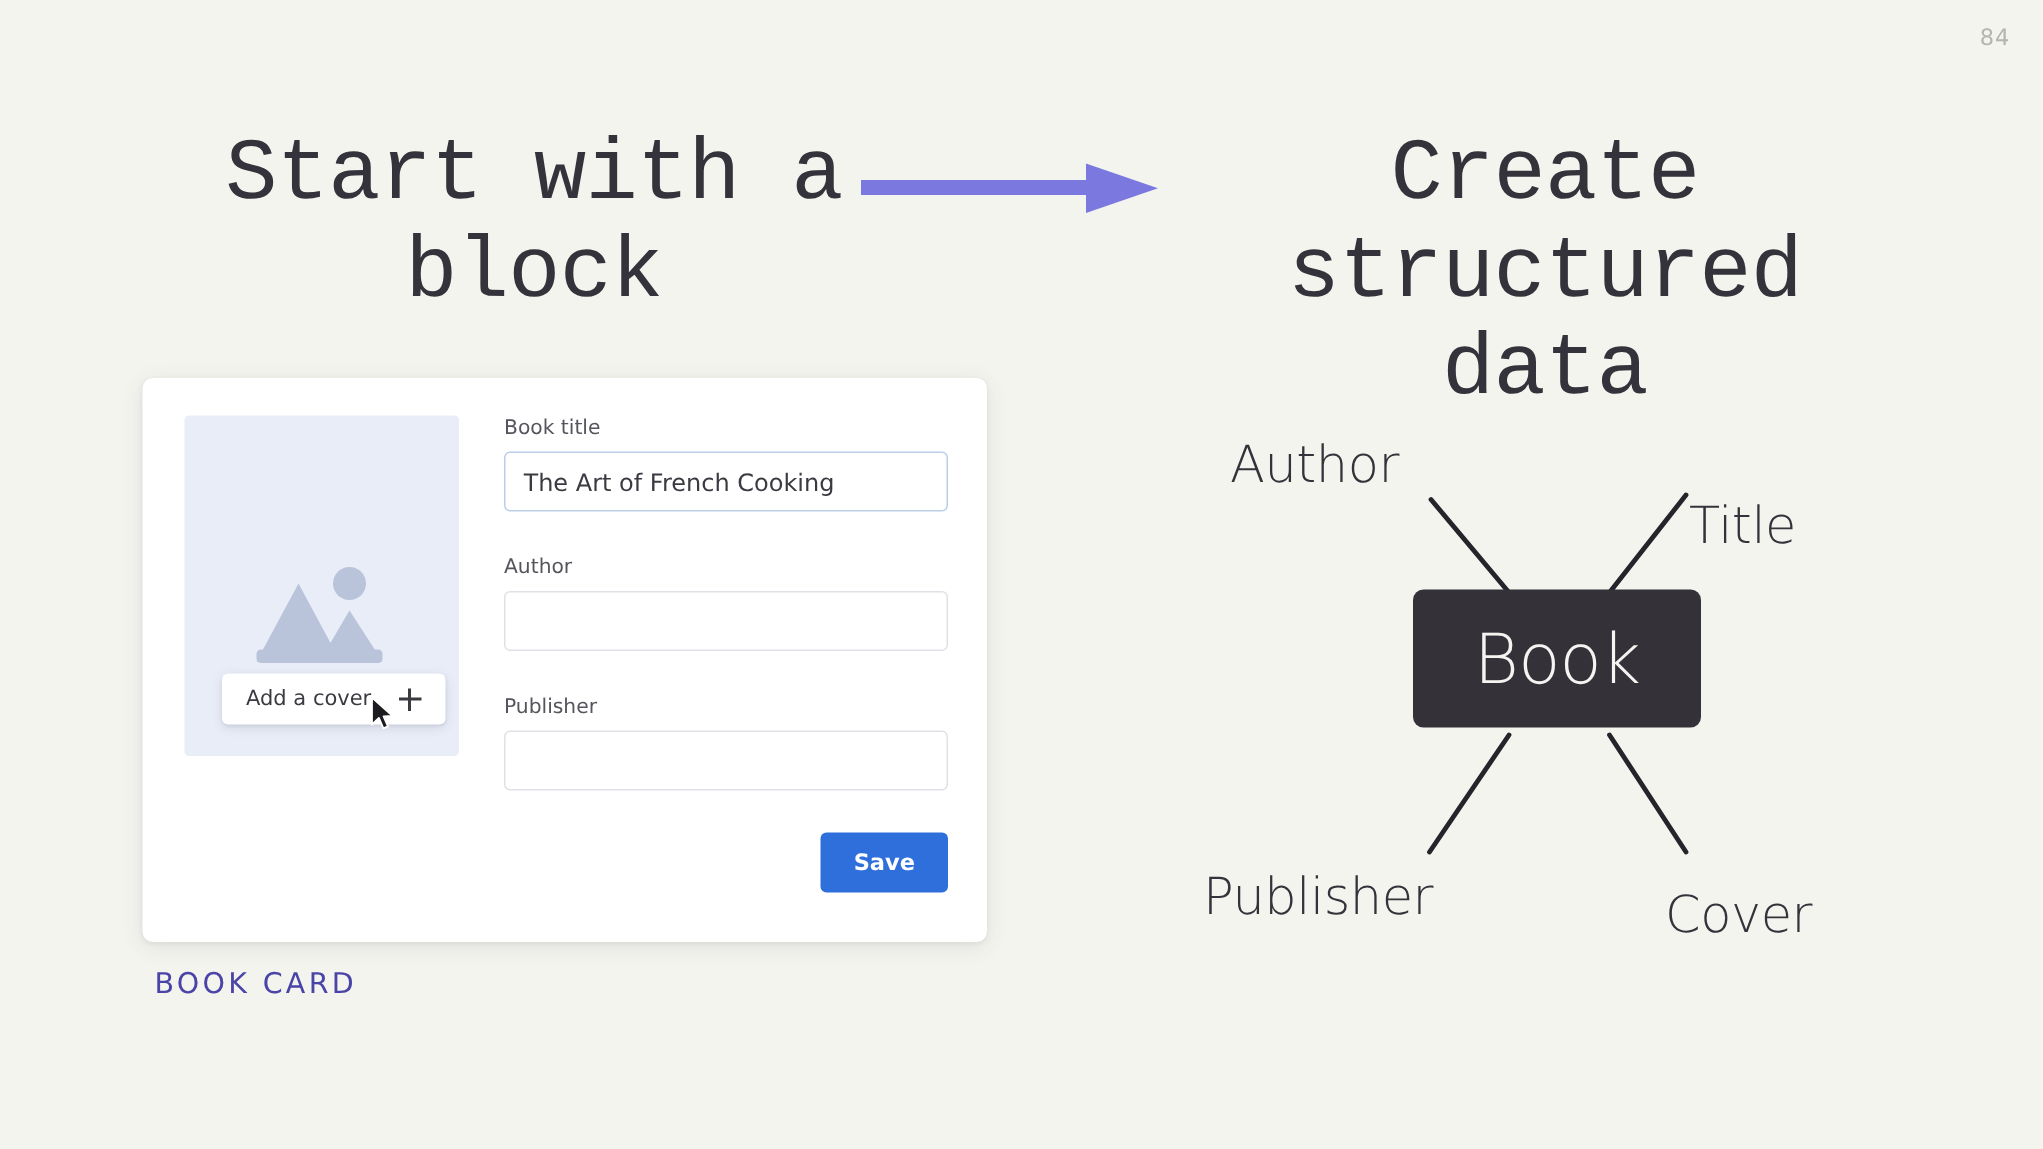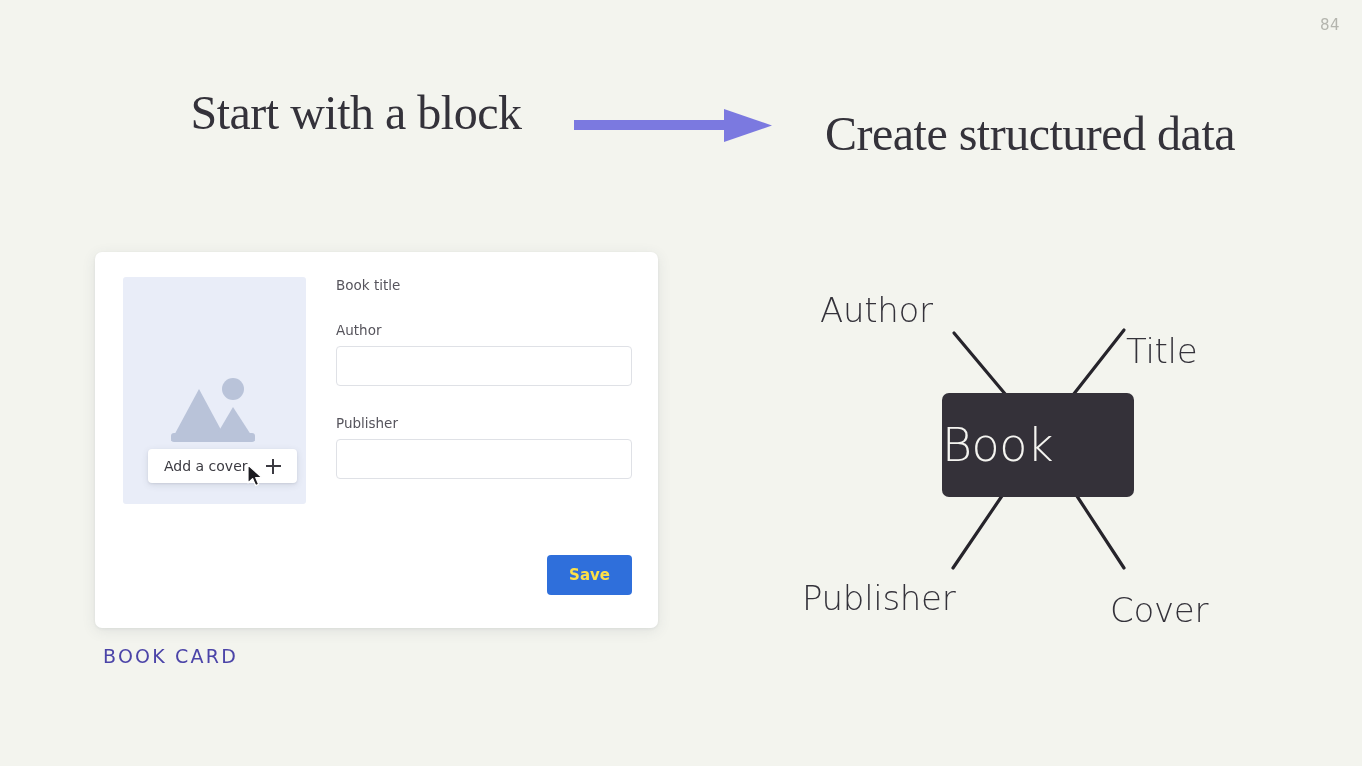--- a/index.html
+++ b/index.html
@@ -29,38 +29,37 @@
     font-size: 15px;
     color: #b4b5ae;
     letter-spacing: 0.5px;
     font-family: "DejaVu Sans", sans-serif;
     font-weight: 400;
   }
 
   
   .heading {
     position: absolute;
-    font-family: Liberation Serif, serif;
+    font-family: Liberation Mono, monospace;
     font-weight: 300;
     color: #34323a;
-    font-size: 48px;
+    font-size: 58px;
     line-height: 1.12;
     text-align: center;
     letter-spacing: -0.5px;
   }
   .heading-left {
     left: 96px;
     top: 86px;
     width: 520px;
   }
   .heading-right {
     left: 800px;
     top: 86px;
     width: 460px;
-    margin-top: 21px;
   }
 
   
   .arrow {
     position: absolute;
     left: 574px;
     top: 108px;
     width: 200px;
     height: 36px;
   }
@@ -173,21 +172,21 @@
   .save-row {
     position: absolute;
     left: 241px;
     top: 303px;
     width: 296px;
     display: flex;
     justify-content: flex-end;
   }
   .save-button {
     background: #2f6fdb;
-    color: #fde047;
+    color: #ffffff;
     border: none;
     border-radius: 4px;
     font-family: "DejaVu Sans", sans-serif;
     font-weight: bold;
     font-size: 15px;
     padding: 11px 22px;
     cursor: pointer;
   }
 
   
@@ -208,26 +207,26 @@
     left: 790px;
     top: 270px;
     width: 470px;
     height: 360px;
   }
   .node-box {
     position: absolute;
     left: 152px;
     top: 123px;
     width: 192px;
-    height: 104px;
+    height: 92px;
     background: #343139;
     border-radius: 7px;
     display: flex;
     align-items: center;
-    justify-content: flex-start;
+    justify-content: center;
   }
   .node-box-label {
     color: #f4f4f0;
     font-family: "DejaVu Sans", sans-serif;
     font-weight: 300;
     font-size: 46px;
     letter-spacing: -0.5px;
   }
   .diag-label {
     position: absolute;
@@ -276,20 +275,21 @@
       <button class="add-cover-btn">
         <span>Add a cover</span>
         <span class="plus-icon"></span>
       </button>
     </div>
 
     <div class="form-area">
 
       <div class="field">
         <label class="field-label">Book title</label>
+        <input class="field-input focused" type="text" value="The Art of French Cooking" style="">
       </div>
 
       <div class="field">
         <label class="field-label">Author</label>
         <input class="field-input" type="text" value="" style="">
       </div>
 
       <div class="field">
         <label class="field-label">Publisher</label>
         <input class="field-input" type="text" value="" style="">

